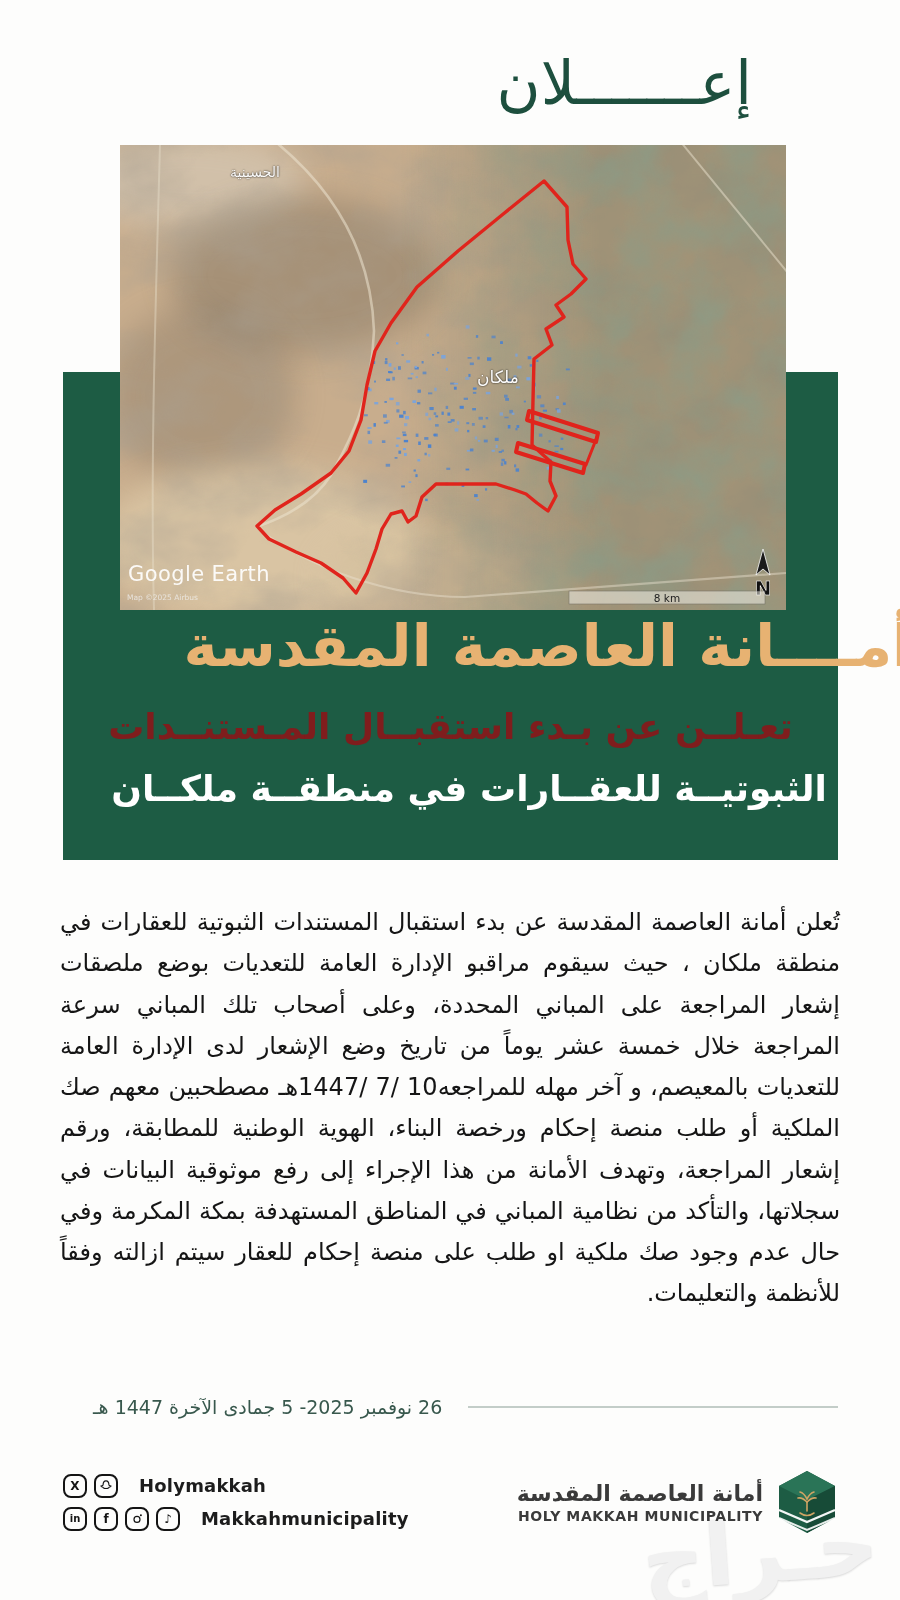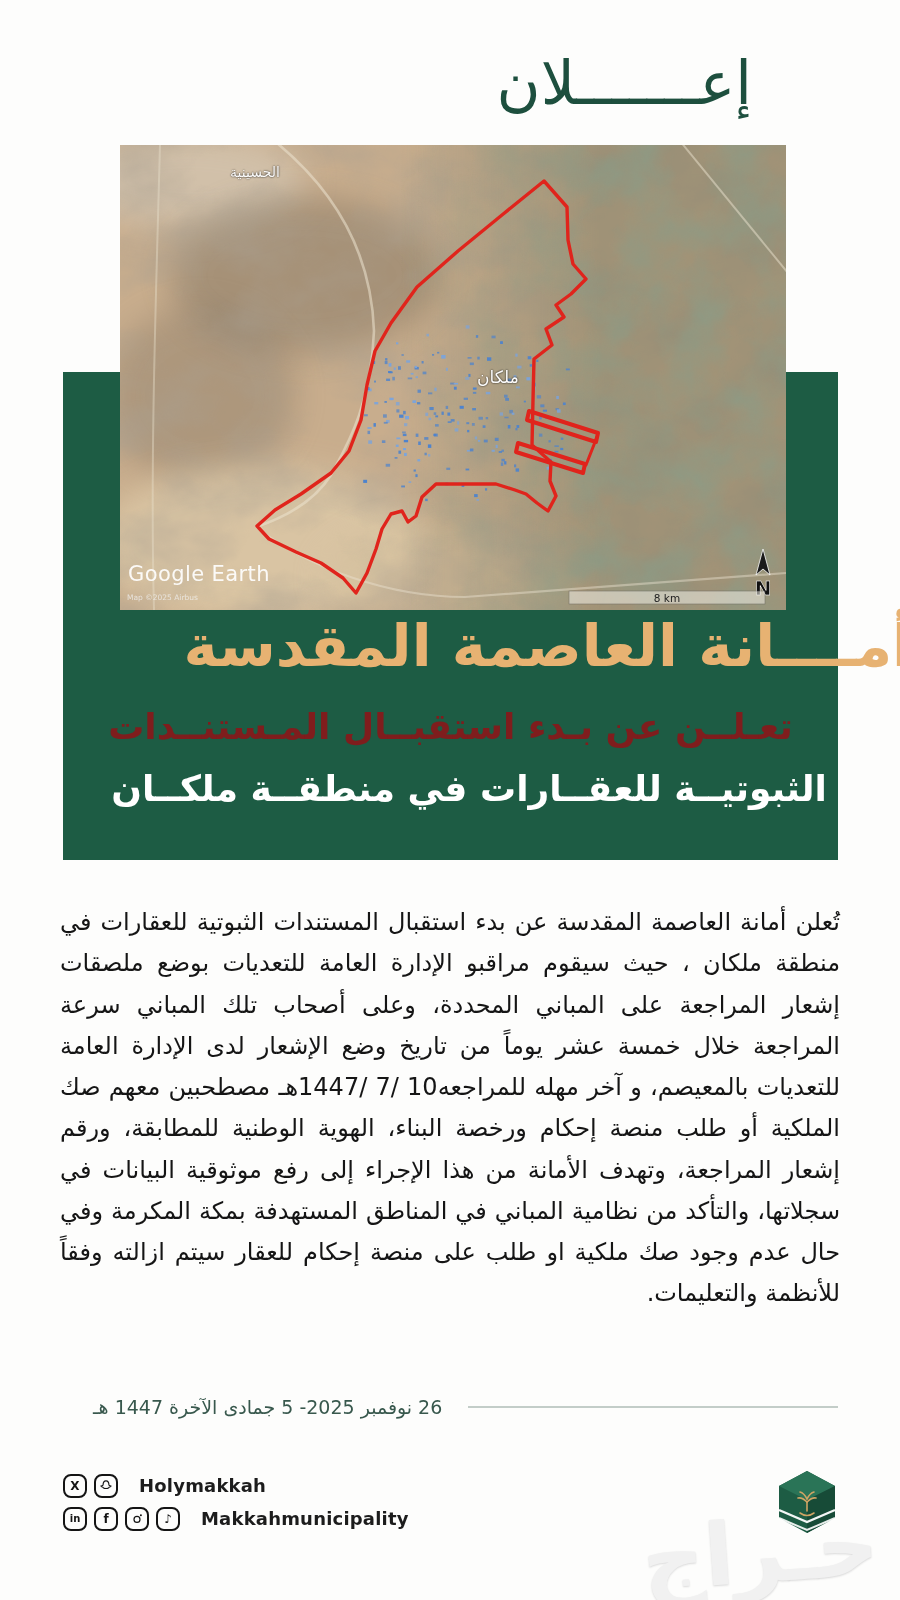--- a/index.html
+++ b/index.html
@@ -366,20 +366,24 @@
             <circle cx="12" cy="12.5" r="4" fill="none" stroke="#141414" stroke-width="1.6"></circle>
             <circle cx="17.2" cy="7" r="1.3" fill="#141414"></circle>
           </svg>
       </span>
       <span class="sico">♪</span>
       <span class="handle">Makkahmunicipality</span>
     </div>
   </div>
 
   <div class="logo-block">
+    <div class="logo-texts">
+      <span class="logo-ar">أمانة العاصمة المقدسة</span>
+      <span class="logo-en">HOLY MAKKAH MUNICIPALITY</span>
+    </div>
     <svg width="62" height="66" viewBox="0 0 62 66">
       <polygon points="31,2 59,17 59,49 31,64 3,49 3,17" fill="#1d5c44"></polygon>
       <polygon points="31,2 59,17 31,31 3,17" fill="#2a7457"></polygon>
       <polygon points="59,17 59,49 31,64 31,31" fill="#174b37"></polygon>
       <path d="M3,41 L31,53 L59,41" stroke="#ffffff" stroke-width="2.4" fill="none" opacity="0.95"></path>
       <path d="M3,49 L31,61 L59,49" stroke="#ffffff" stroke-width="2" fill="none" opacity="0.9"></path>
       <g stroke="#cfa464" stroke-width="1.6" fill="none" stroke-linecap="round">
         <path d="M31,42 v-9"></path>
         <path d="M31,33 q-5,-5 -9,-4"></path>
         <path d="M31,33 q5,-5 9,-4"></path>

